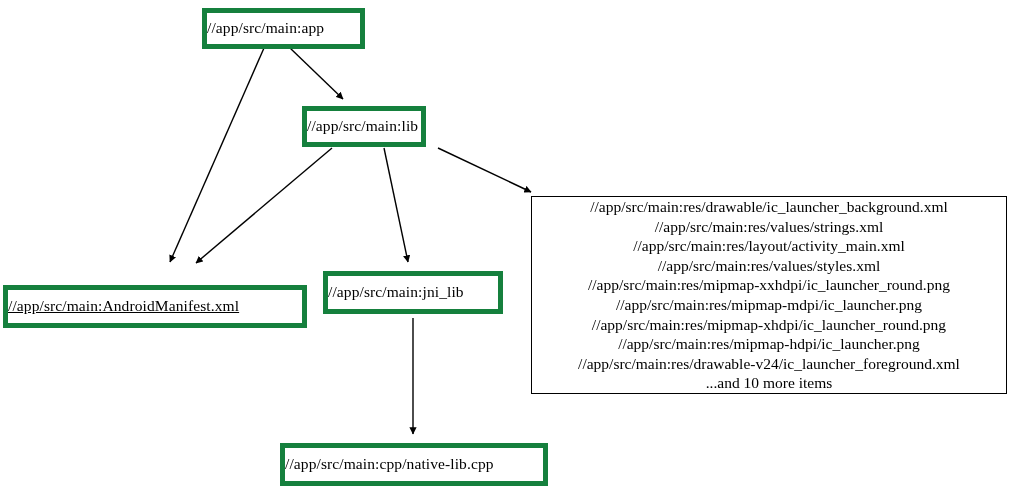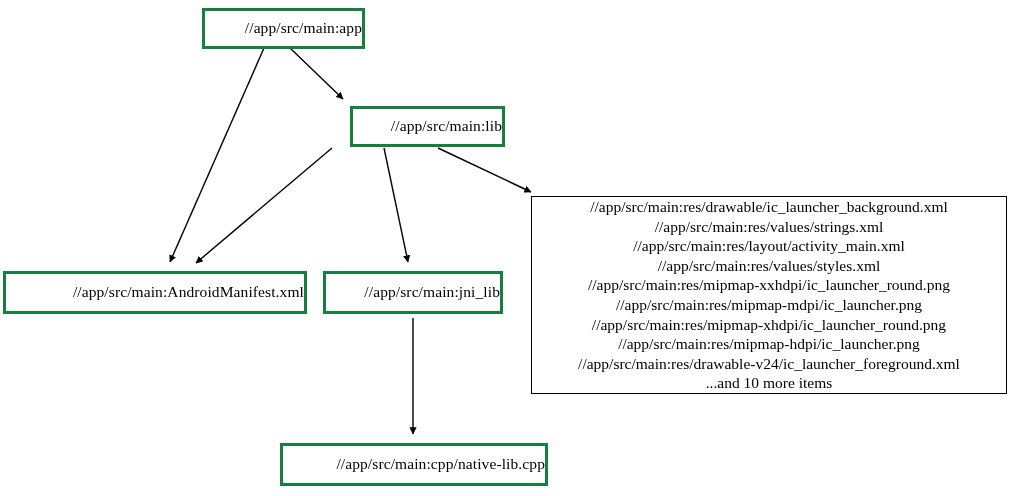--- a/index.html
+++ b/index.html
@@ -19,25 +19,25 @@
     position: absolute;
     left: 0;
     top: 0;
     width: 1018px;
     height: 496px;
     pointer-events: none;
   }
   .node {
     position: absolute;
     box-sizing: border-box;
-    border: 3px solid #15803d;
+    border: 5px solid #15803d;
     background: #ffffff;
     display: flex;
     align-items: center;
-    justify-content: flex-end;
+    justify-content: flex-start;
     color: #000000;
     white-space: nowrap;
   }
   .node .label {
     font-size: 15.5px;
     line-height: 1.05;
     letter-spacing: 0.1px;
   }
   .node-multi {
     position: absolute;
@@ -78,25 +78,25 @@
 
     <path d="M 438 148 L 531 192" stroke="#000000" stroke-width="1.4" fill="none" marker-end="url(#arrow)"></path>
 
     <path d="M 413 318 L 413 434" stroke="#000000" stroke-width="1.4" fill="none" marker-end="url(#arrow)"></path>
   </svg>
 
   <div class="node" style="left:202px; top:8px; width:163px; height:41px;">
     <span class="label">//app/src/main:app</span>
   </div>
 
-  <div class="node" style="left:302px; top:106px; width:155px; height:41px;margin-left:48px;">
+  <div class="node" style="left:302px; top:106px; width:124px; height:41px;">
     <span class="label">//app/src/main:lib</span>
   </div>
 
-  <div class="node" style="left:3px; top:271px; width:304px; height:43px;">
+  <div class="node" style="left:3px; top:285px; width:304px; height:43px;text-decoration:underline;">
     <span class="label">//app/src/main:AndroidManifest.xml</span>
   </div>
 
   <div class="node" style="left:280px; top:443px; width:268px; height:43px;">
     <span class="label">//app/src/main:cpp/native-lib.cpp</span>
   </div>
 
   <div class="node" style="left:323px; top:271px; width:180px; height:43px;">
     <span class="label">//app/src/main:jni_lib</span>
   </div>

